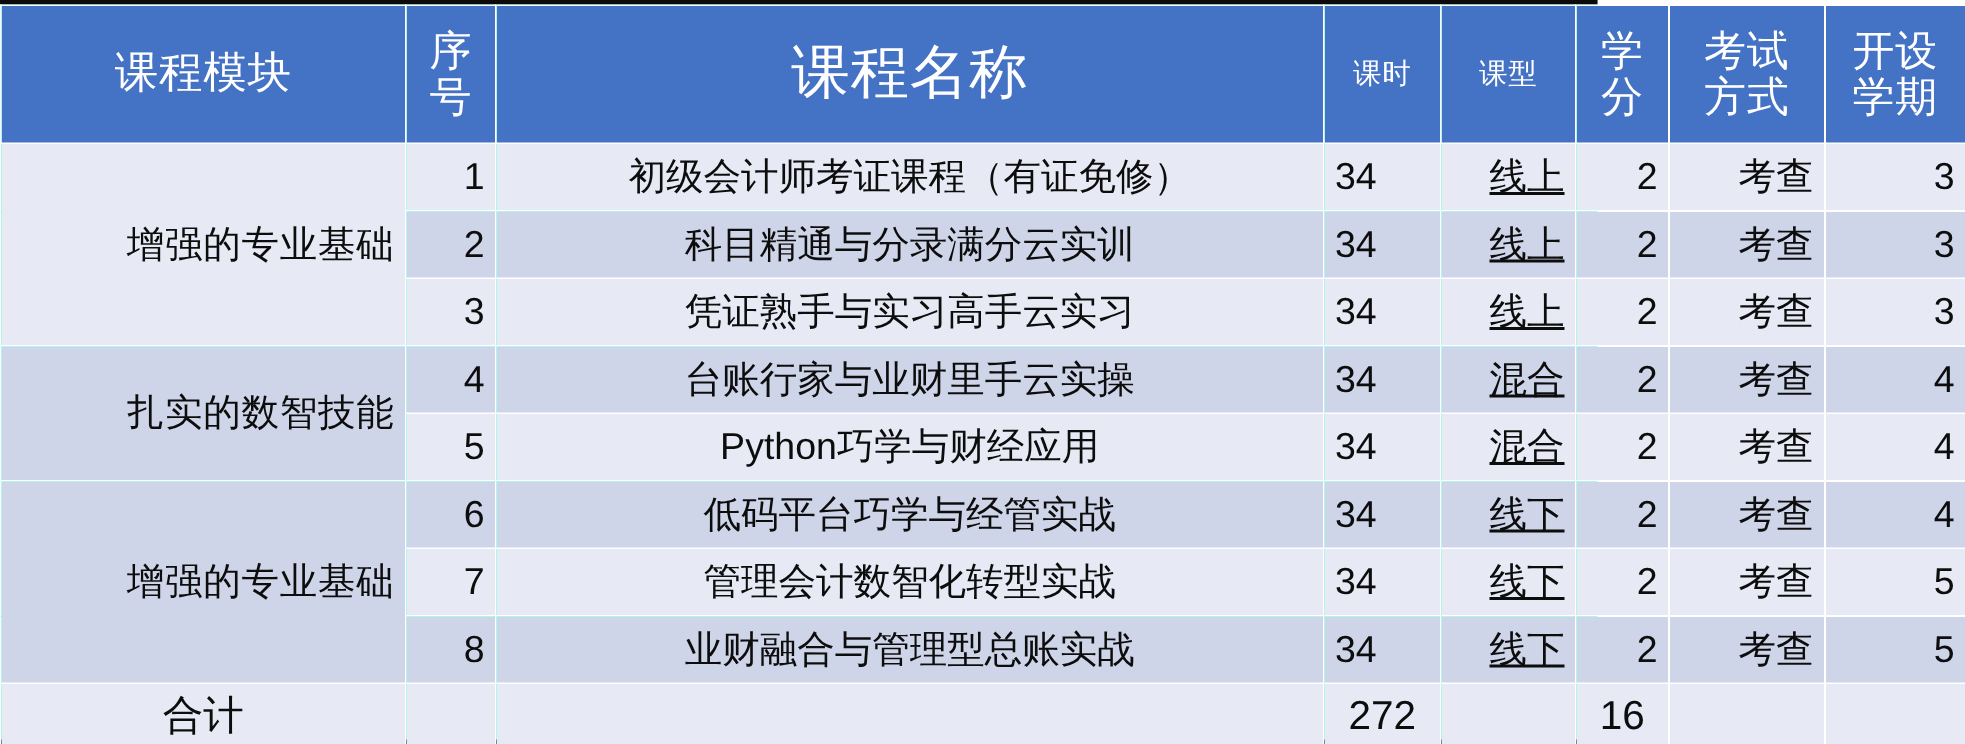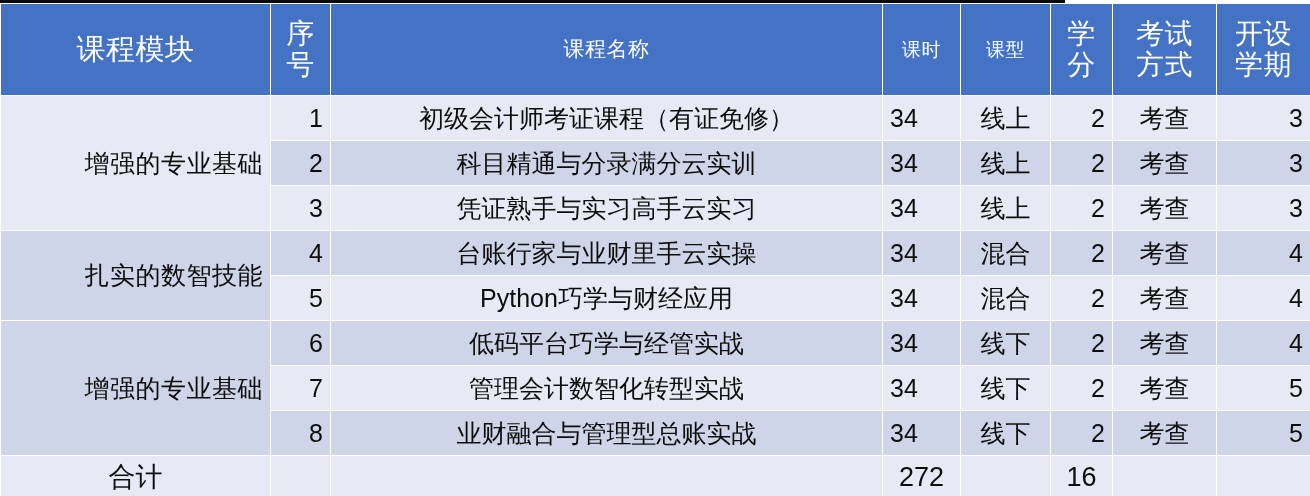--- a/index.html
+++ b/index.html
@@ -51,42 +51,42 @@
     font-size: 19px;
     border: 1px solid #ffffff;
     letter-spacing: 0.5px;
   }
   tr.header-row td.two-line {
     font-size: 28px;
     line-height: 1.08;
     padding: 0 2px;
   }
   tr.header-row td.col-module { font-size: 29px; }
-  tr.header-row td.col-name   { font-size: 21px; margin-left: 16px; }
+  tr.header-row td.col-name   { font-size: 39px; margin-left: 16px; }
 
   
   td.module-cell {
     background: #4472C4;
     color: #ffffff;
     text-align: right;
     font-size: 27px;
     letter-spacing: 0.5px;
     border: 1px solid #ffffff;
   }
 
   
   tr.row-light td { background: #E7EAF4; }
   tr.row-dark  td { background: #CED5E8; }
 
   td.c-seq   { text-align: right;  padding-right: 8px; }
   td.c-name  { text-align: center;   padding-left: 8px; }
   td.c-hours { text-align: left;  padding-right: 8px; }
-  td.c-type  { text-align: center;   padding-left: 8px; }
+  td.c-type  { text-align: right;   padding-left: 8px; text-decoration: underline; }
   td.c-credit{ text-align: right;  padding-right: 10px; }
-  td.c-exam  { text-align: center; }
+  td.c-exam  { text-align: right; }
   td.c-term  { text-align: right;  padding-right: 10px; }
 
   
   tr.total-row td {
     background: #E7EAF4;
     height: 44px;
     font-size: 27px;
   }
   tr.total-row td.t-label  { text-align: center; }
   tr.total-row td.t-hours  { text-align: center; }

